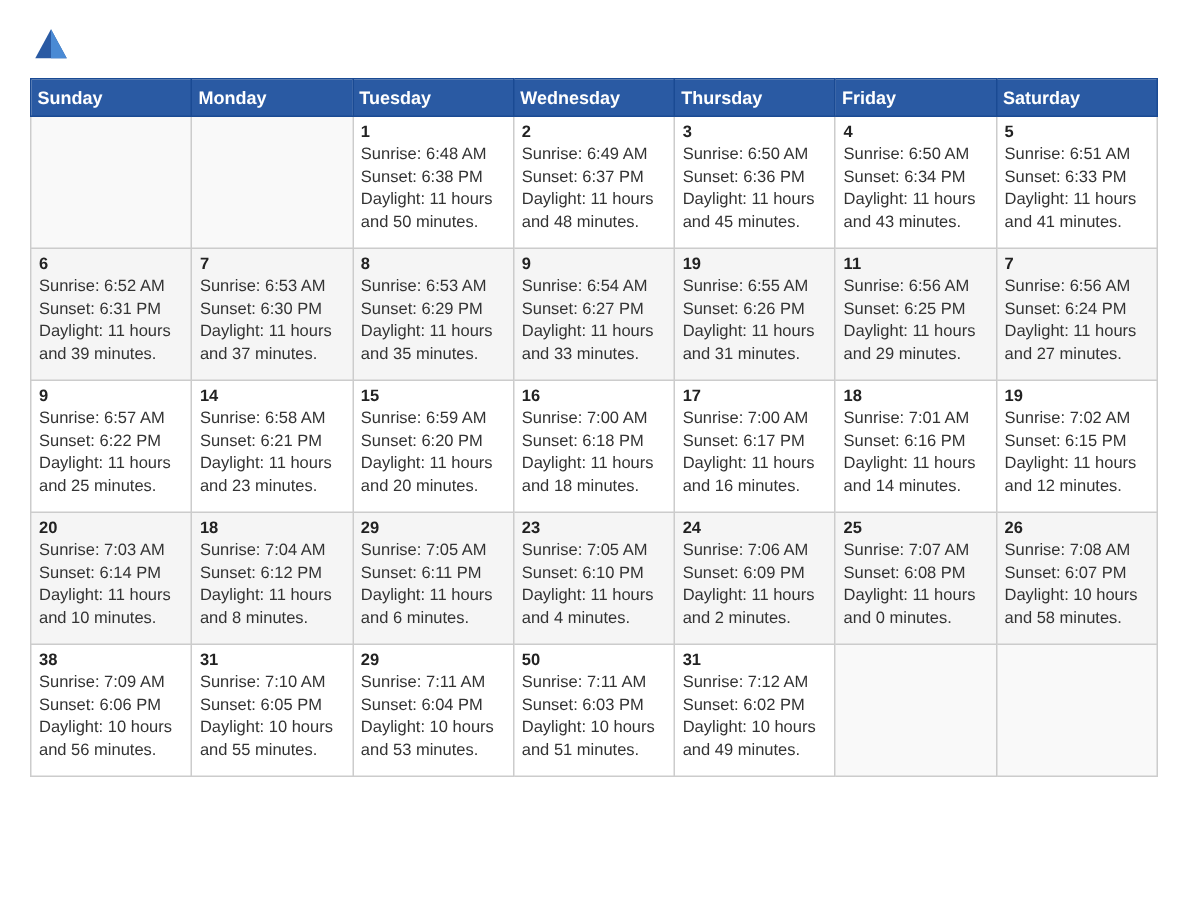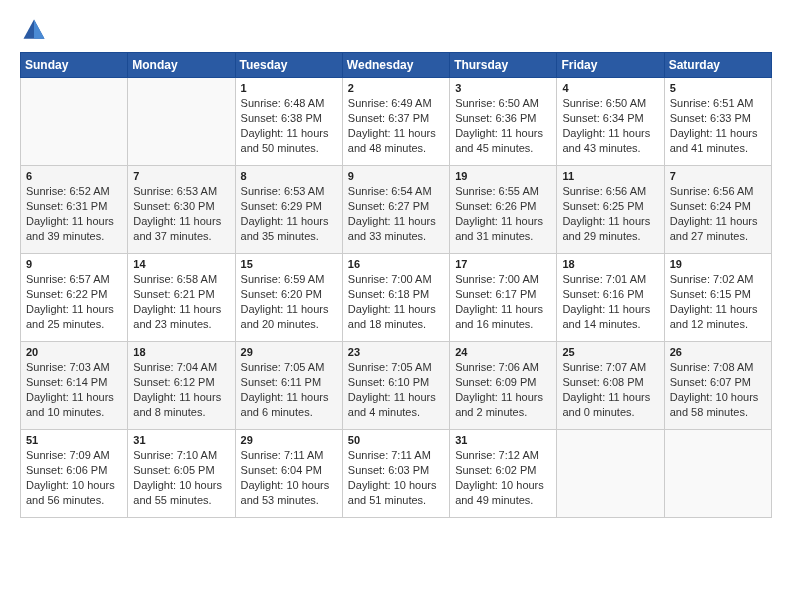--- a/index.html
+++ b/index.html
@@ -242,21 +242,21 @@
             <span class="day-num">25</span>
             <div class="cell-text">Sunrise: 7:07 AM<br>Sunset: 6:08 PM<br>Daylight: 11 hours<br>and 0 minutes.</div>
           </td>
           <td>
             <span class="day-num">26</span>
             <div class="cell-text">Sunrise: 7:08 AM<br>Sunset: 6:07 PM<br>Daylight: 10 hours<br>and 58 minutes.</div>
           </td>
         </tr>
         <tr>
           <td>
-            <span class="day-num">51</span>
+            <span class="day-num">38</span>
             <div class="cell-text">Sunrise: 7:09 AM<br>Sunset: 6:06 PM<br>Daylight: 10 hours<br>and 56 minutes.</div>
           </td>
           <td>
             <span class="day-num">31</span>
             <div class="cell-text">Sunrise: 7:10 AM<br>Sunset: 6:05 PM<br>Daylight: 10 hours<br>and 55 minutes.</div>
           </td>
           <td>
             <span class="day-num">29</span>
             <div class="cell-text">Sunrise: 7:11 AM<br>Sunset: 6:04 PM<br>Daylight: 10 hours<br>and 53 minutes.</div>
           </td>

